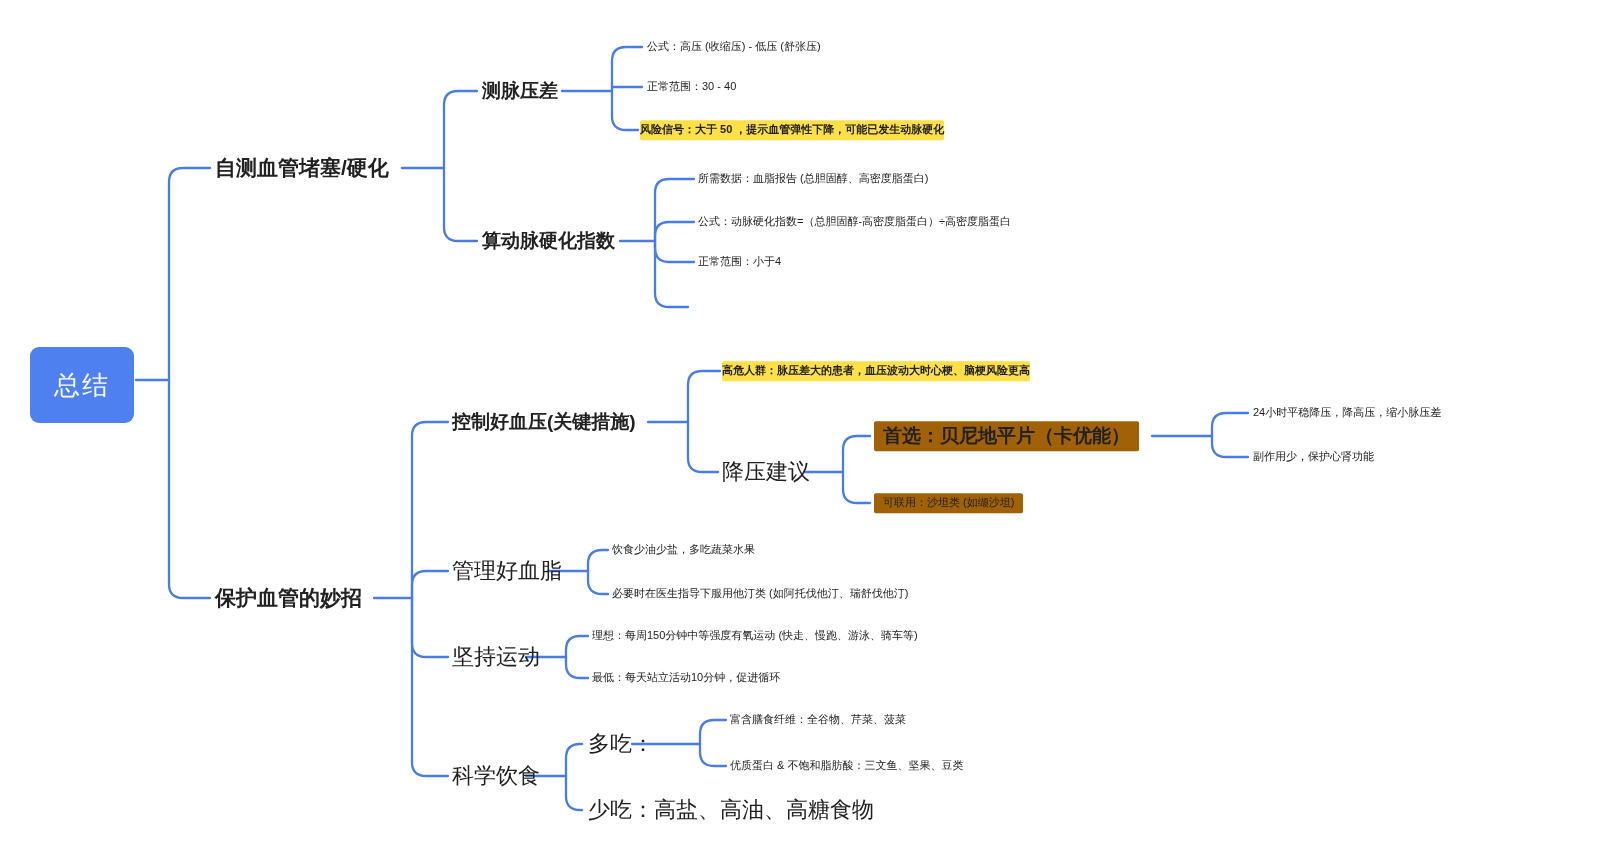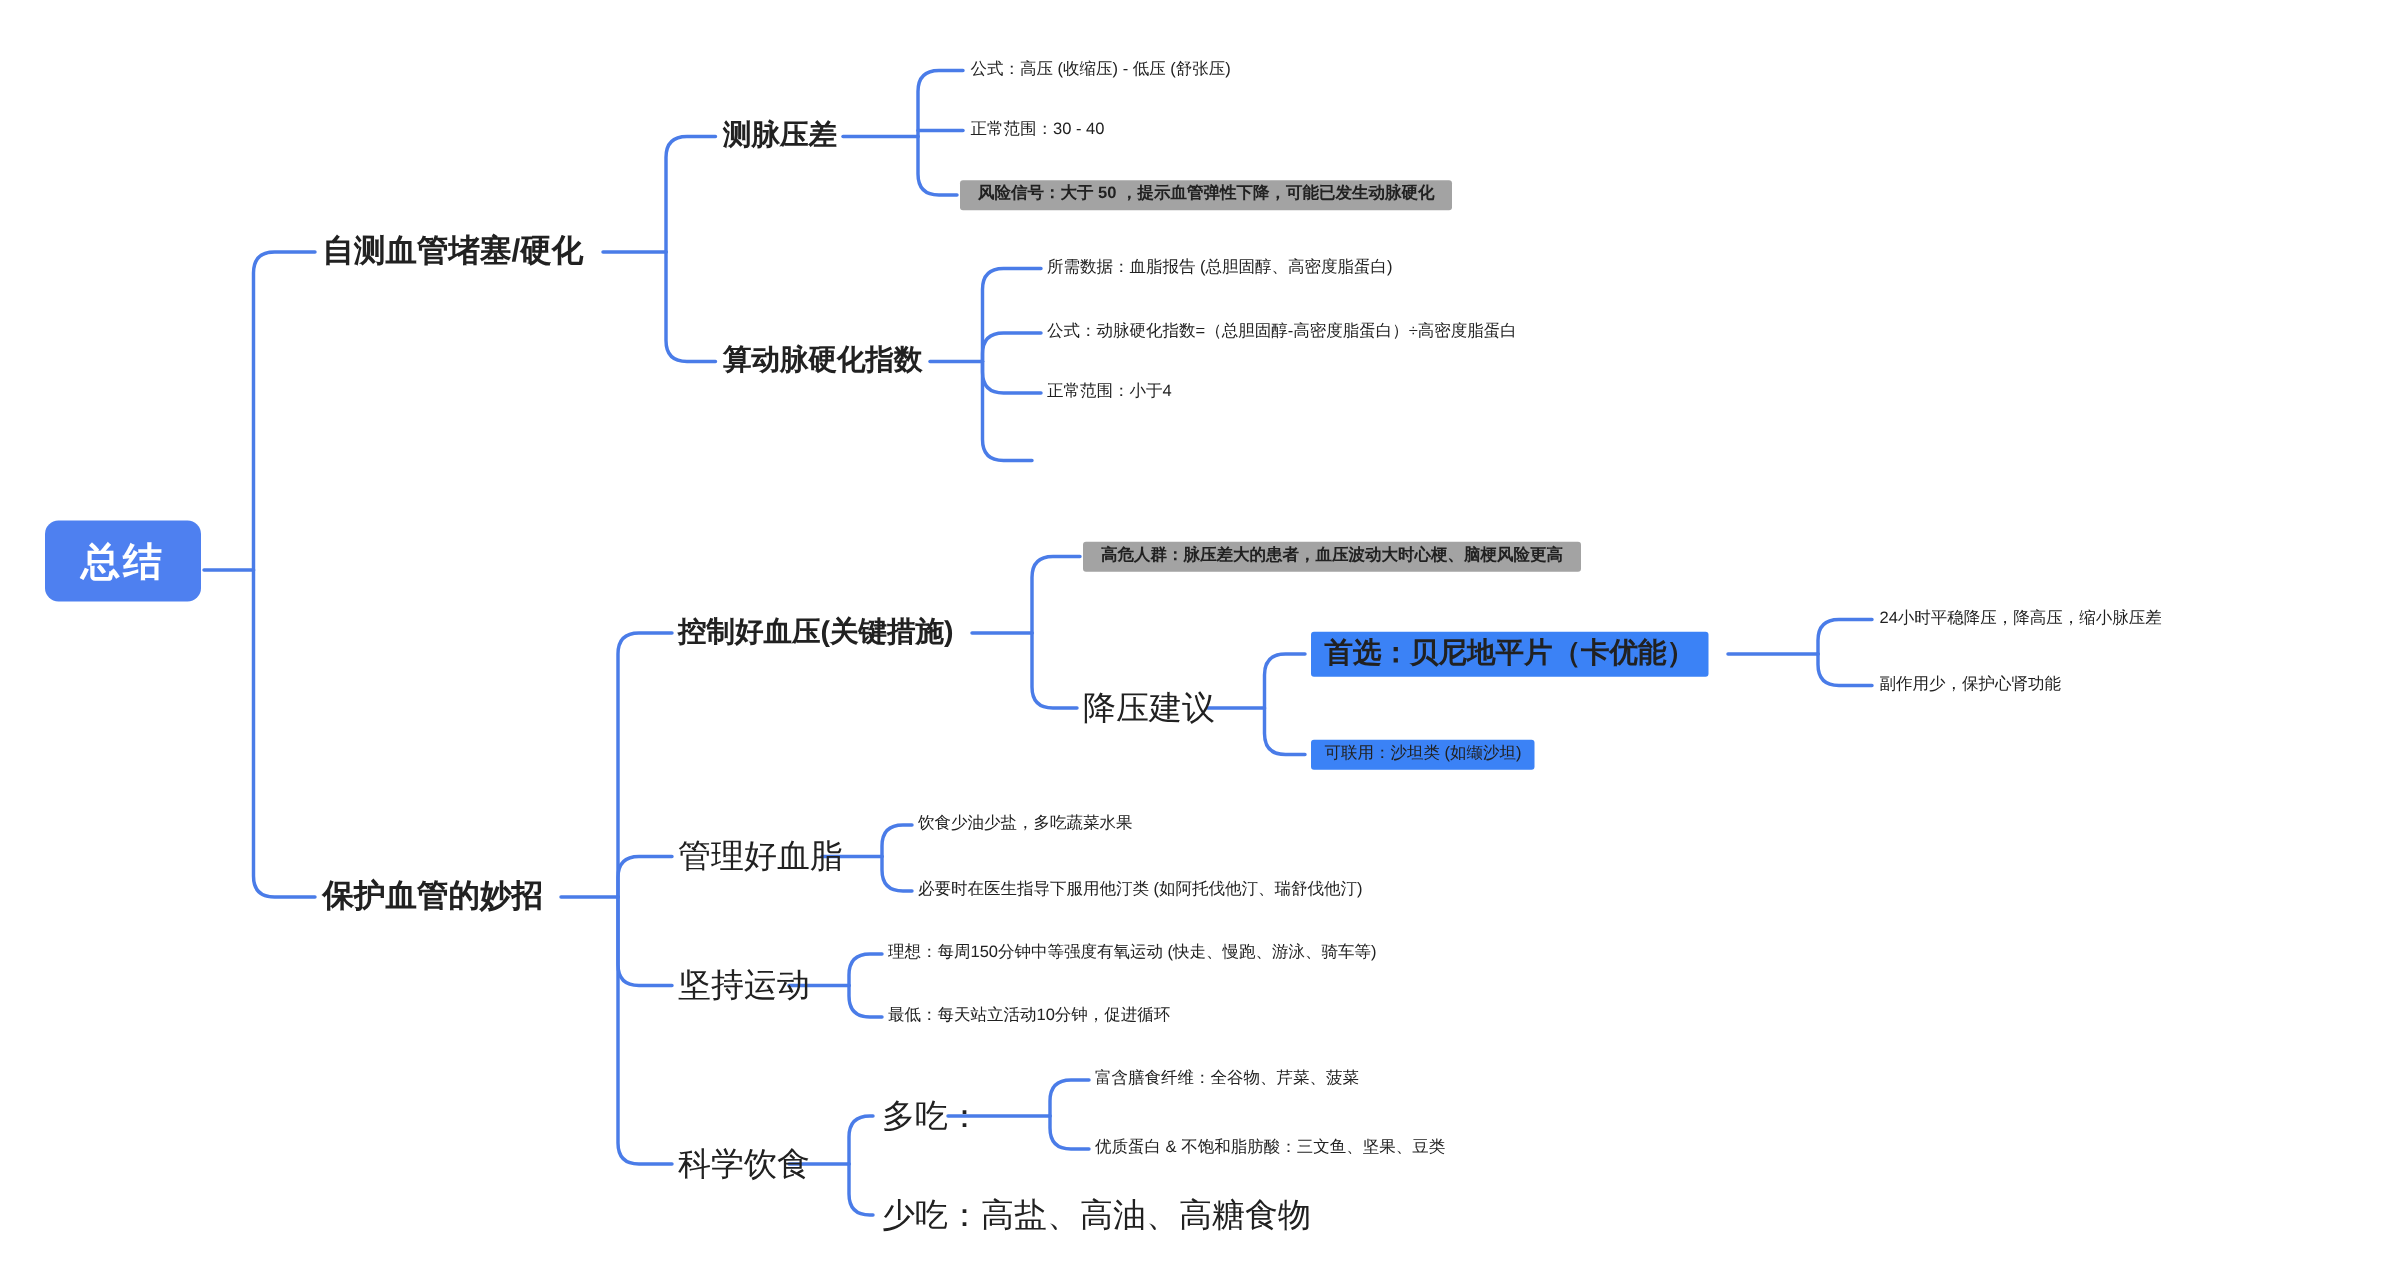--- a/index.html
+++ b/index.html
@@ -9,27 +9,27 @@
   }
   #wires{position:absolute;left:0;top:0;width:1600px;height:852px;}
   #wires path{fill:none;stroke:#4a7ce8;stroke-width:2.3;stroke-linecap:round;}
   .node{position:absolute;white-space:nowrap;transform:translateY(-50%);line-height:1.25;}
   .b{font-weight:700;}
   .s21{font-size:21px;}
   .s19{font-size:19px;}
   .s17{font-size:22px;}
   .s16{font-size:11px;}
   .root-box{
-    left:30px;top:347px;width:104px;height:54px;transform:none;
+    left:30px;top:347px;width:104px;height:76px;transform:none;
     background:#4e80f0;color:#ffffff;border-radius:9px;
     display:flex;align-items:center;justify-content:center;
-    font-size:26px;font-weight:700;letter-spacing:2px;
+    font-size:26px;font-weight:400;letter-spacing:2px;
   }
-  .hl-orange{background:#a3a3a3;padding:3px 12px;border-radius:2px;}
-  .hl-green{background:#3b82f6;padding:3px 9px;border-radius:2px;}
+  .hl-orange{background:#fde047;padding:3px 0;border-radius:2px;}
+  .hl-green{background:#a16207;padding:3px 9px;border-radius:2px;}
 </style>
 </head>
 <body>
 
 <div id="canvas">
 
   <svg id="wires" viewBox="0 0 1600 852" xmlns="http://www.w3.org/2000/svg">
 
     <path d="M136 380 H169"></path>
     <path d="M169 380 V182 Q169 168 183 168 H210"></path>

